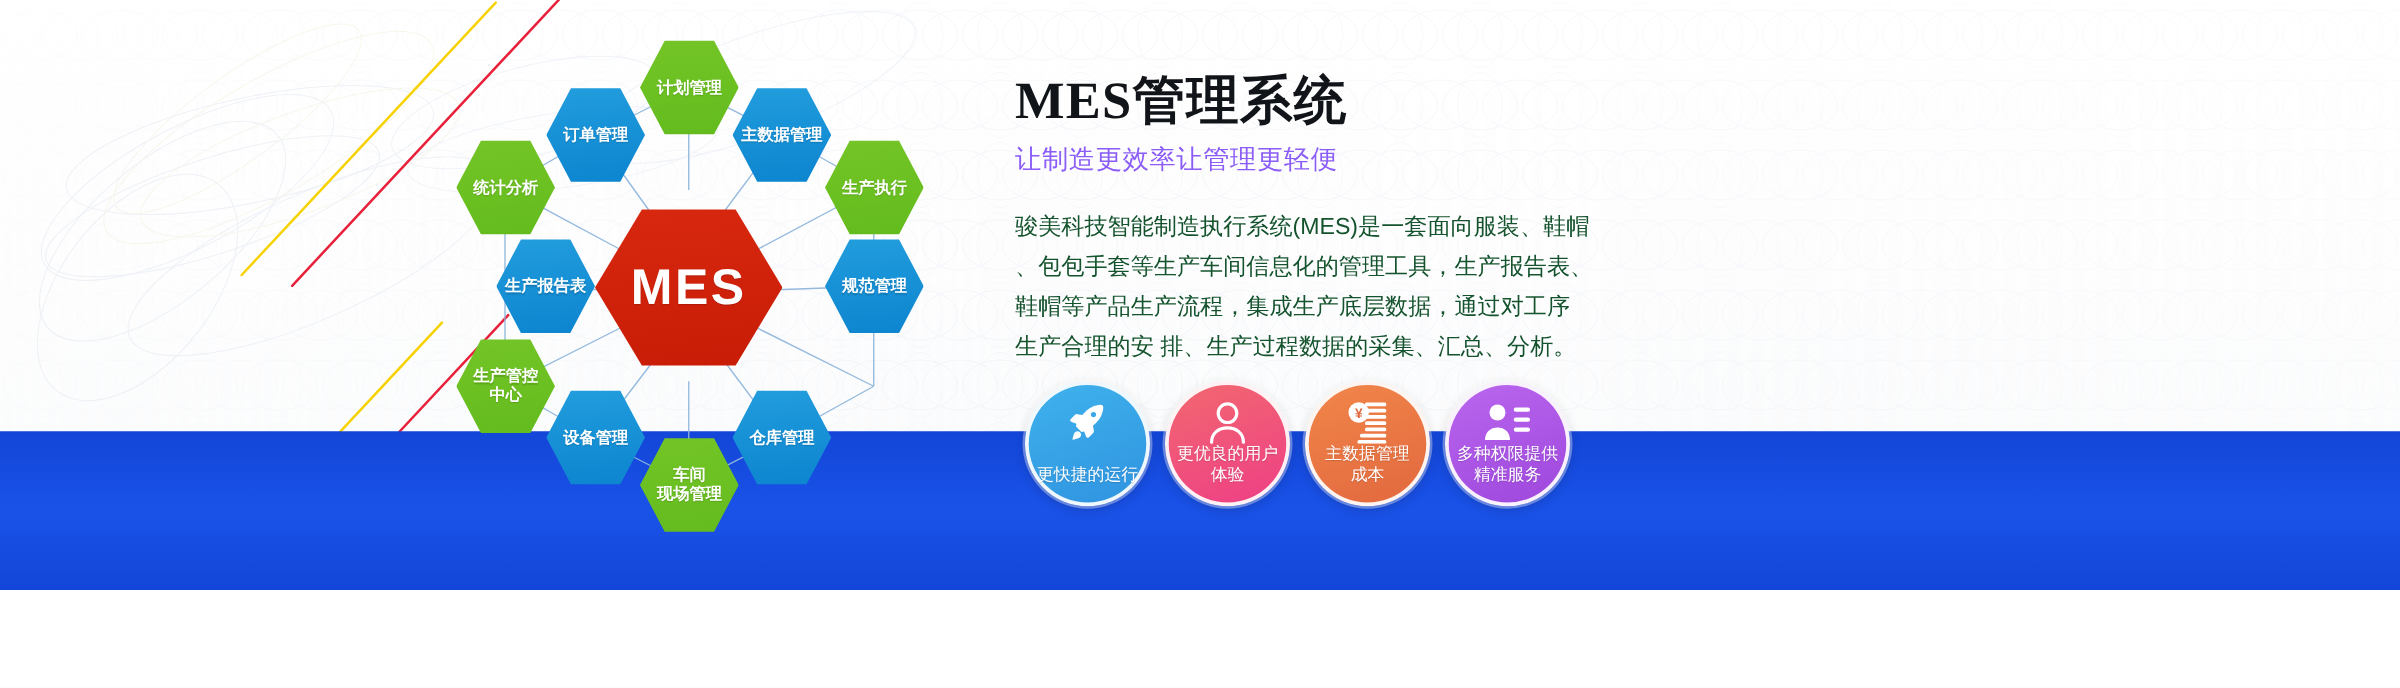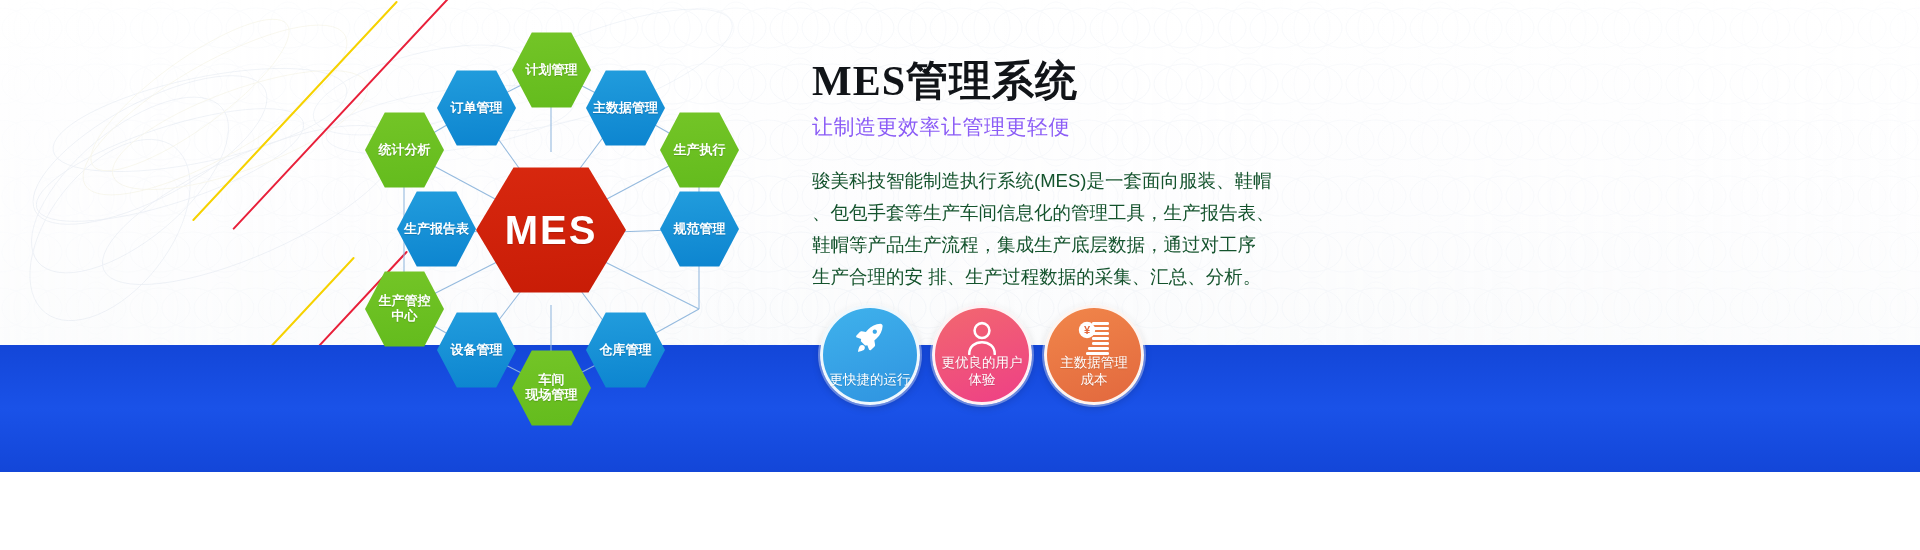--- a/index.html
+++ b/index.html
@@ -251,16 +251,29 @@
           <rect x="10" y="26" width="21" height="3" rx="1.2"></rect>
           <rect x="8" y="31" width="23" height="3" rx="1.2"></rect>
           <circle cx="9" cy="9" r="8.2" fill="#fff"></circle>
           <text x="9" y="13.4" font-size="11" font-weight="700" text-anchor="middle" fill="#e2683e" font-family="'Liberation Sans',sans-serif">¥</text>
         </svg>
       </div>
       <div class="blabel">主数据管理
 成本</div>
     </div>
 
+    <div class="badge b4" style="left:336px;">
+      <div class="bicon">
+        <svg width="36" height="32" viewBox="0 0 36 30" fill="#fff">
+          <circle cx="10" cy="8" r="6.4"></circle>
+          <path d="M0 30c0-6.3 4.4-10 10-10s10 3.7 10 10z"></path>
+          <rect x="23" y="4" width="13" height="3.4" rx="1.6"></rect>
+          <rect x="23" y="12" width="13" height="3.4" rx="1.6"></rect>
+          <rect x="23" y="20" width="13" height="3.4" rx="1.6"></rect>
+        </svg>
+      </div>
+      <div class="blabel">多种权限提供
+精准服务</div>
+    </div>
 
   </div>
 
 </div>
 
 </body></html>

